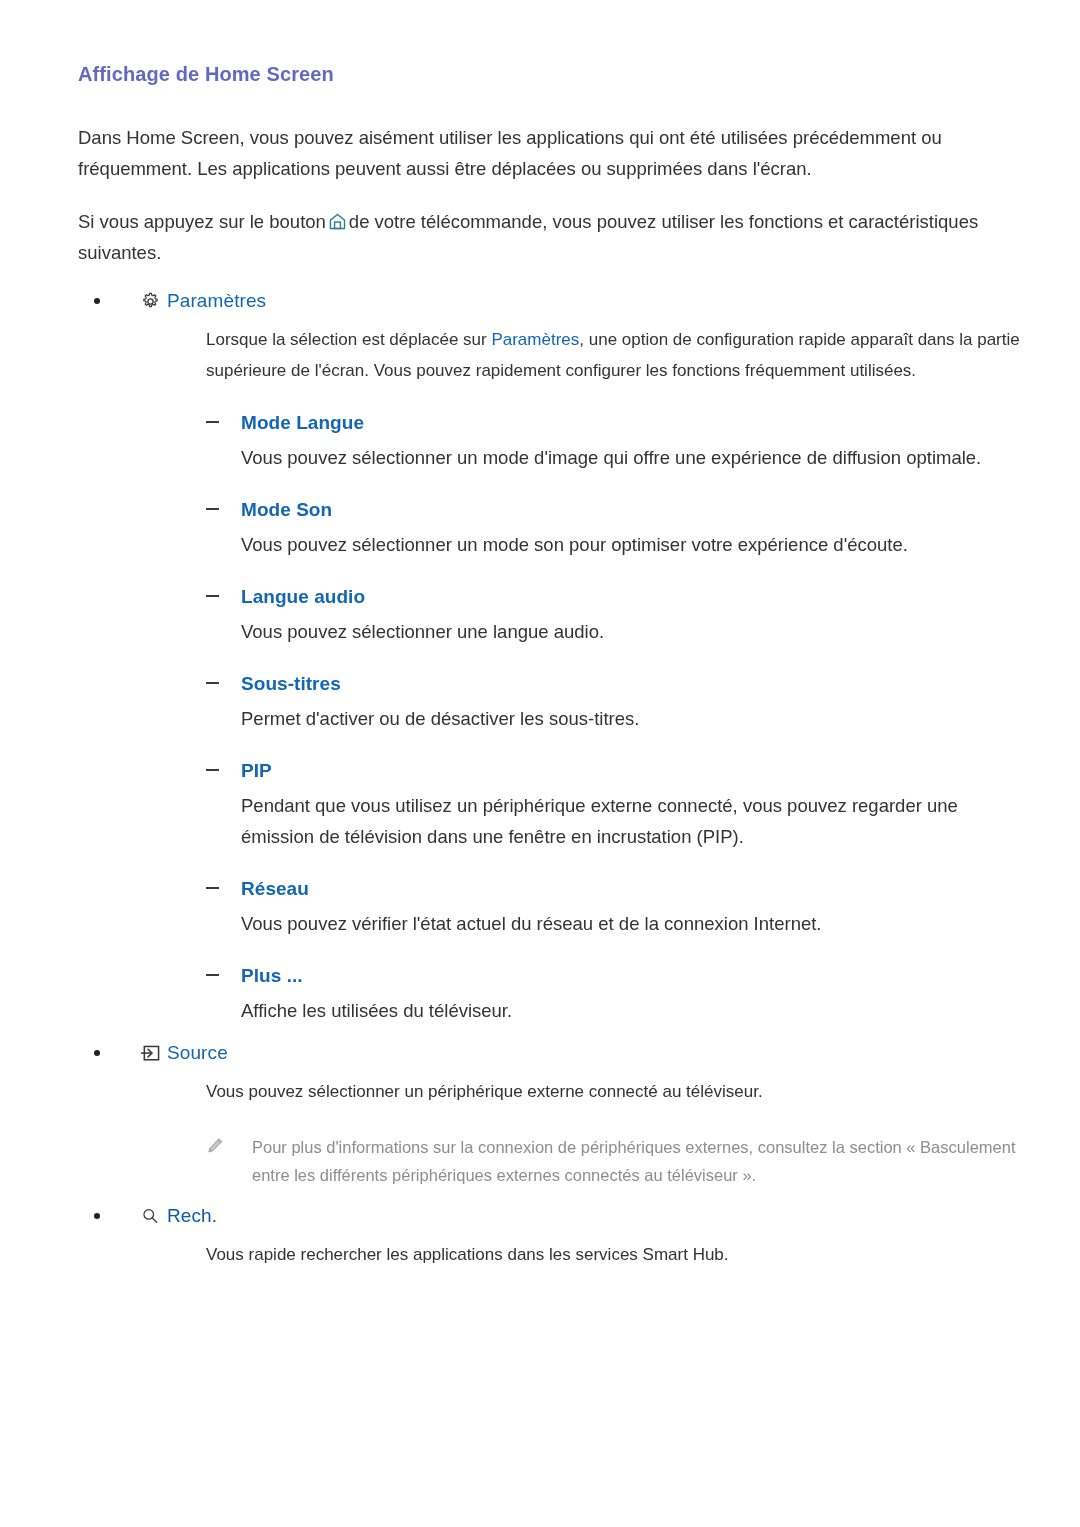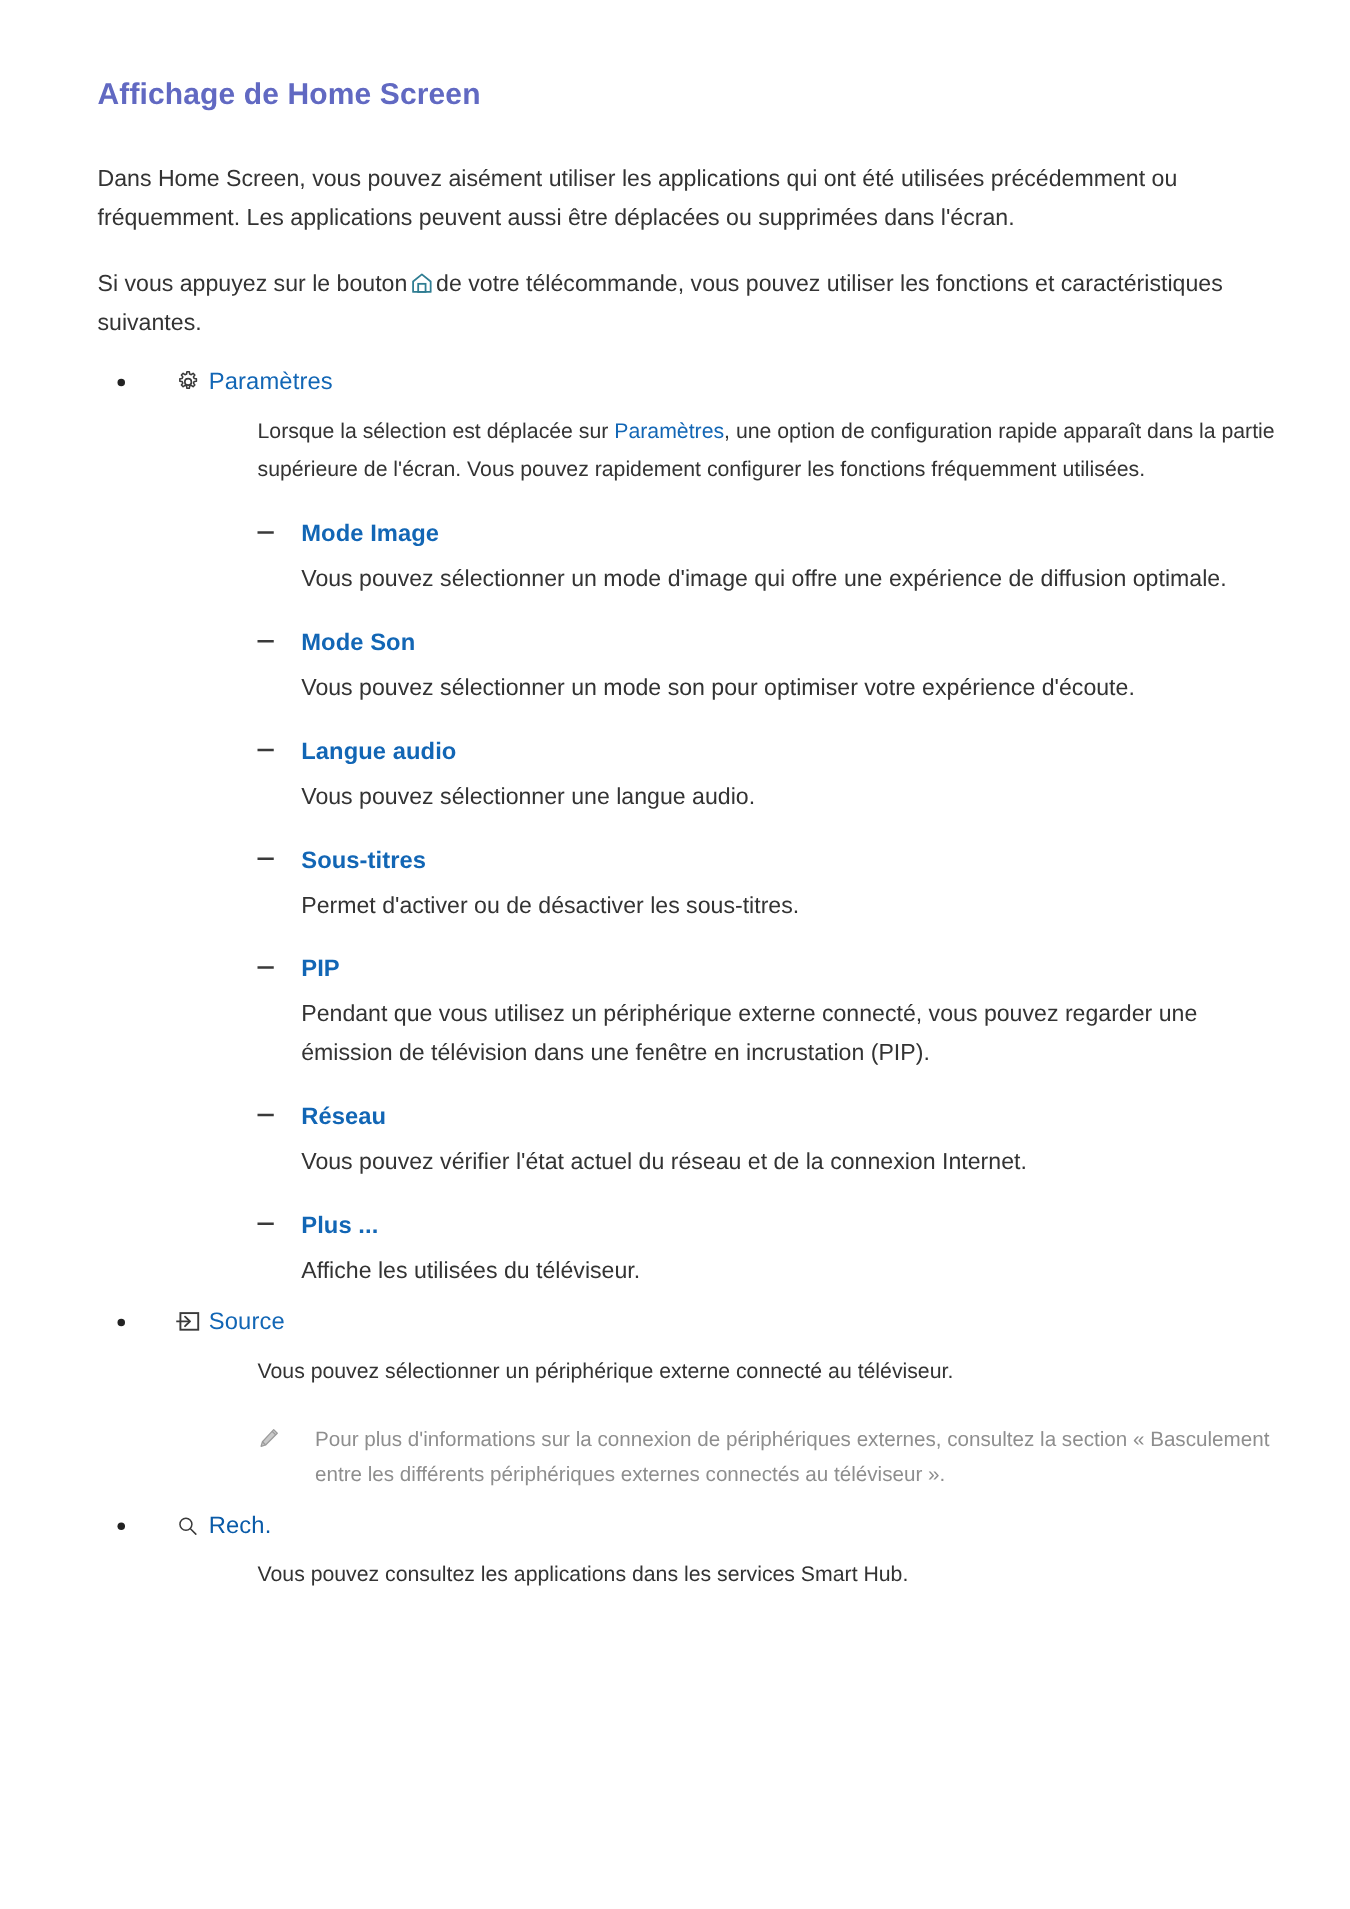--- a/index.html
+++ b/index.html
@@ -17,21 +17,21 @@
   .page {
     position: relative;
     width: 1080px;
     height: 1527px;
     box-sizing: border-box;
     padding: 62px 60px 0 78px;
   }
 
   
   .page-title {
-    font-size: 24px;
+    font-size: 20px;
     font-weight: 600;
     color: #6169c2;
     letter-spacing: 0.1px;
     margin: 0 0 36px 0;
     line-height: 1.2;
   }
 
   
   p.body {
     font-size: 18.5px;
@@ -174,21 +174,21 @@
 
     <div class="bullet-body">
       <span>Lorsque la sélection est déplacée sur </span><span class="inline-link">Paramètres</span><span>, une option de configuration rapide apparaît dans la partie supérieure de l'écran. Vous pouvez rapidement configurer les fonctions fréquemment utilisées.</span>
     </div>
 
     <div class="sub-block">
 
       <div>
         <div class="sub-head">
           <span class="sub-dash"></span>
-          <span class="sub-label">Mode Image</span>
+          <span class="sub-label">Mode Langue</span>
         </div>
         <div class="sub-body">Vous pouvez sélectionner un mode d'image qui offre une expérience de diffusion optimale.</div>
       </div>
 
 
       <div>
         <div class="sub-head">
           <span class="sub-dash"></span>
           <span class="sub-label">Mode Son</span>
         </div>
@@ -269,16 +269,16 @@
     <div class="bullet-head">
       <span class="bullet-dot"></span>
       <span class="bullet-icon">
         <svg viewBox="0 0 20 20" width="18" height="18">
           <circle cx="8.6" cy="8.2" r="5.3" fill="none" stroke="#3a3a3a" stroke-width="1.35"></circle>
           <path d="M12.6 12.2 L17.4 17.0" stroke="#3a3a3a" stroke-width="1.35" stroke-linecap="round"></path>
         </svg>
       </span>
       <span class="bullet-label bold">Rech.</span>
     </div>
-    <div class="bullet-body">Vous pouvez consultez les applications dans les services Smart Hub.</div>
+    <div class="bullet-body">Vous rapide rechercher les applications dans les services Smart Hub.</div>
   </div>
 
 </div>
 
 </body></html>

